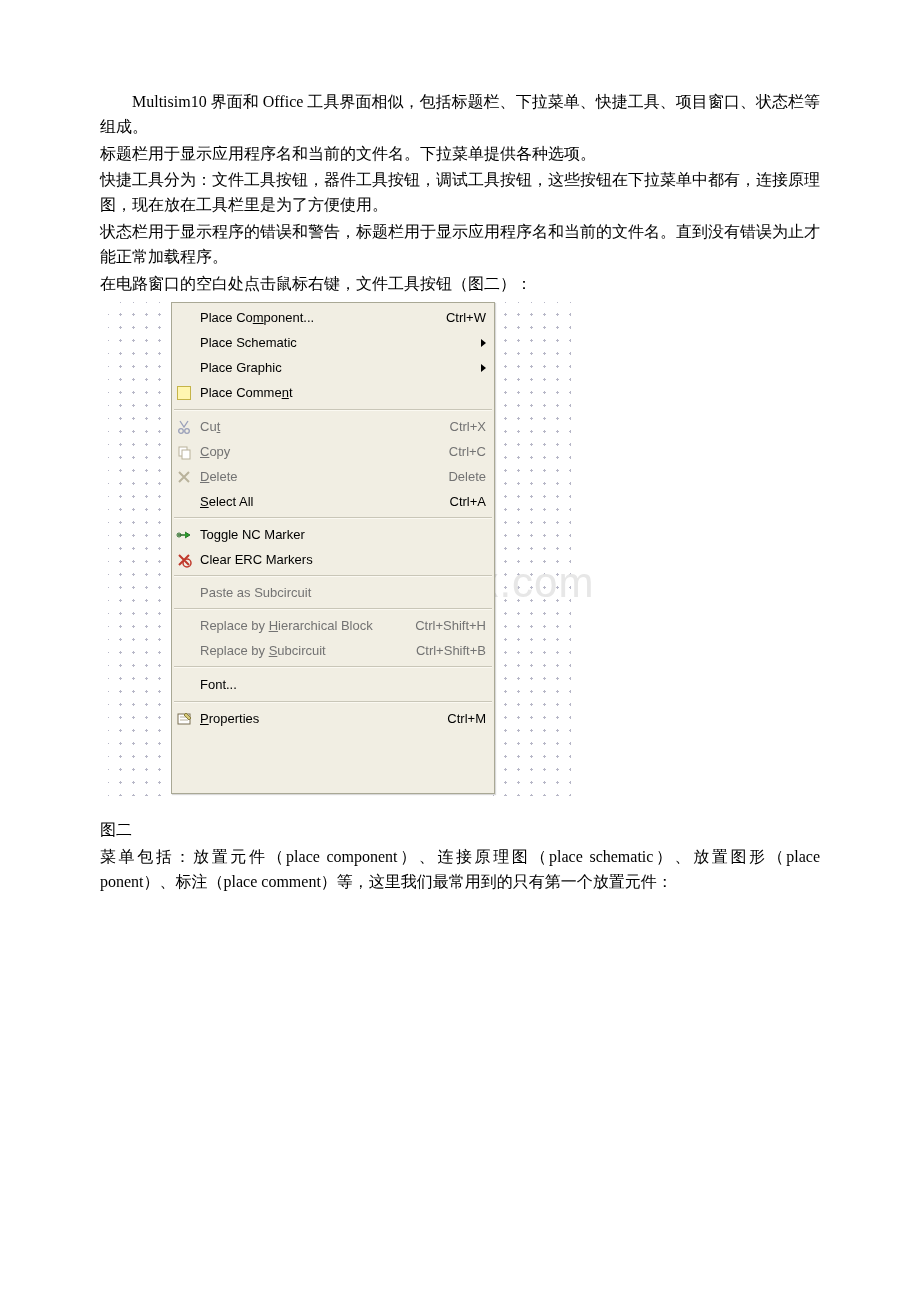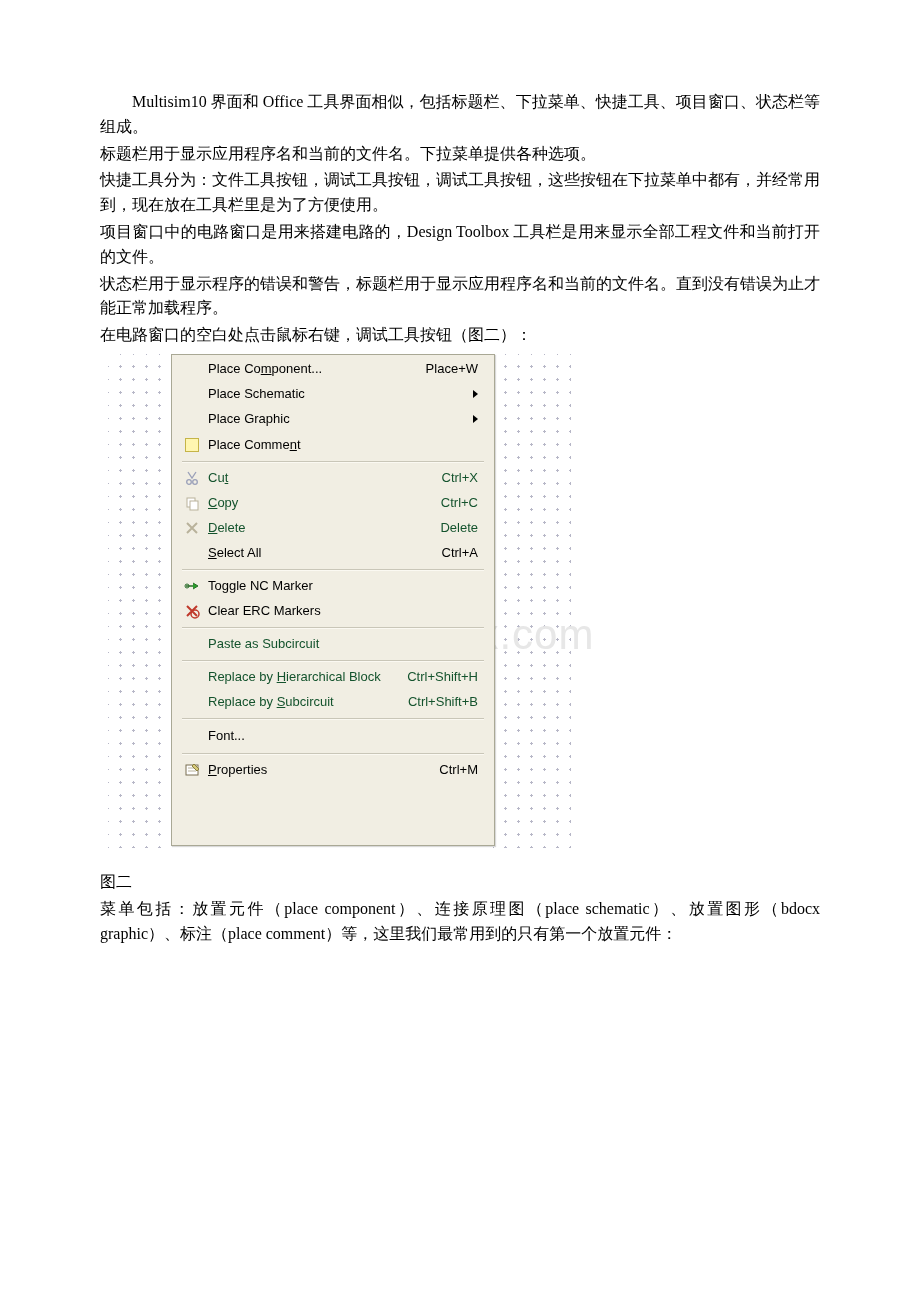--- a/index.html
+++ b/index.html
@@ -50,21 +50,21 @@
     width: 322px;
     height: 490px;
     background: #f1eee3;
     border: 1px solid #a9a895;
     font-family: Tahoma, Arial, sans-serif;
     font-size: 13px;
     color: #000;
     box-shadow: 1px 1px 1px rgba(0,0,0,.15);
   }
   .menu .items {
-    padding: 2px 8px;
+    padding: 2px 0;
   }
   .menu-item {
     display: flex;
     align-items: center;
     height: 25px;
     position: relative;
   }
   .menu-item.comment { height: 26px; }
   .menu-item.font { height: 27px; text-align: right; }
   .icon-col {
@@ -80,21 +80,21 @@
     white-space: nowrap;
   }
   .label .ul { text-decoration: underline; }
   .spacer { flex: 1 1 auto; }
   .shortcut {
     padding-right: 8px;
     color: #000;
     white-space: nowrap;
   }
   .disabled .label,
-  .disabled .shortcut { color: #14532d; }
+  .disabled .shortcut { color: #737373; }
   .arrow {
     position: absolute;
     right: 8px;
     top: 50%;
     transform: translateY(-50%);
     width: 0; height: 0;
     border-top: 4px solid transparent;
     border-bottom: 4px solid transparent;
     border-left: 5px solid #000;
   }
@@ -127,37 +127,36 @@
     white-space: nowrap;
     pointer-events: none;
   }
 </style>
 </head>
 <body>
 
 <div class="page">
   <p class="para indent">Multisim10 界面和 Office 工具界面相似，包括标题栏、下拉菜单、快捷工具、项目窗口、状态栏等组成。</p>
   <p class="para">标题栏用于显示应用程序名和当前的文件名。下拉菜单提供各种选项。</p>
-  <p class="para">快捷工具分为：文件工具按钮，调试工具按钮，调试工具按钮，这些按钮在下拉菜单中都有，并经常用到，现在放在工具栏里是为了方便使用。</p>
-  <p class="para">项目窗口中的电路窗口是用来搭建电路的，Design Toolbox 工具栏是用来显示全部工程文件和当前打开的文件。</p>
+  <p class="para">快捷工具分为：文件工具按钮，器件工具按钮，调试工具按钮，这些按钮在下拉菜单中都有，连接原理图，现在放在工具栏里是为了方便使用。</p>
   <p class="para">状态栏用于显示程序的错误和警告，标题栏用于显示应用程序名和当前的文件名。直到没有错误为止才能正常加载程序。</p>
-  <p class="para">在电路窗口的空白处点击鼠标右键，调试工具按钮（图二）：</p>
+  <p class="para">在电路窗口的空白处点击鼠标右键，文件工具按钮（图二）：</p>
 
   <div class="screenshot">
     <div class="dotgrid dot-left"></div>
     <div class="dotgrid dot-right"></div>
     <div class="watermark">www.bdocx.com</div>
 
     <div class="menu">
       <div class="items">
         <div class="menu-item">
           <div class="icon-col"></div>
           <div class="label"><span>Place Co</span><span class="ul">m</span><span>ponent...</span></div>
           <div class="spacer"></div>
-          <div class="shortcut">Place+W</div>
+          <div class="shortcut">Ctrl+W</div>
         </div>
         <div class="menu-item">
           <div class="icon-col"></div>
           <div class="label">Place Schematic</div>
           <div class="spacer"></div>
           <div class="arrow"></div>
         </div>
         <div class="menu-item">
           <div class="icon-col"></div>
           <div class="label">Place Graphic</div>
@@ -293,14 +292,14 @@
             </div>
           <div class="label"><span class="ul">P</span><span>roperties</span></div>
           <div class="spacer"></div>
           <div class="shortcut">Ctrl+M</div>
         </div>
       </div>
     </div>
   </div>
 
   <p class="para caption">图二</p>
-  <p class="para">菜单包括：放置元件（place component）、连接原理图（place schematic）、放置图形（bdocx graphic）、标注（place comment）等，这里我们最常用到的只有第一个放置元件：</p>
+  <p class="para">菜单包括：放置元件（place component）、连接原理图（place schematic）、放置图形（place ponent）、标注（place comment）等，这里我们最常用到的只有第一个放置元件：</p>
 </div>
 
 </body></html>

